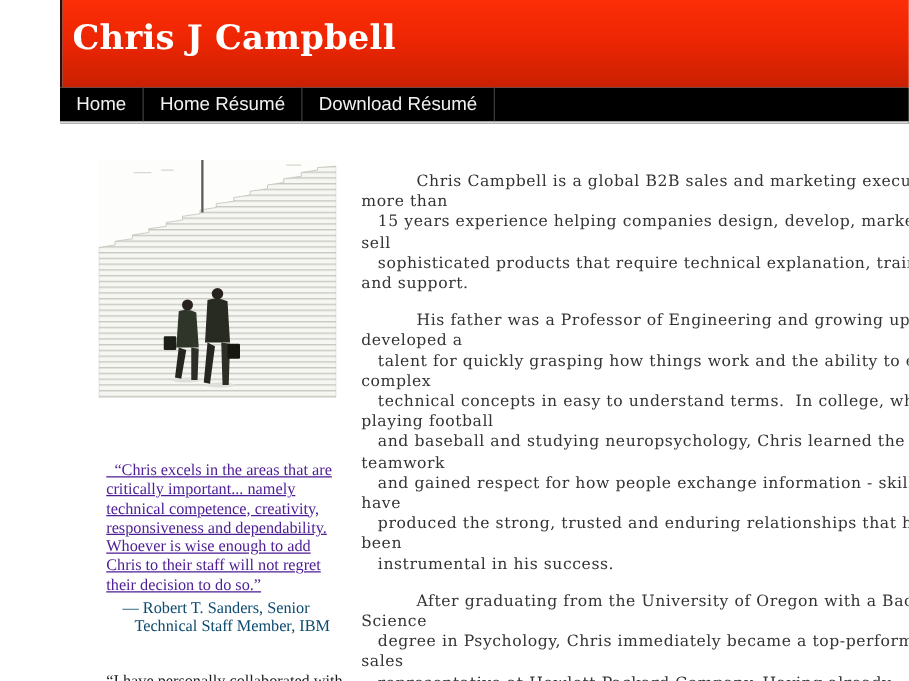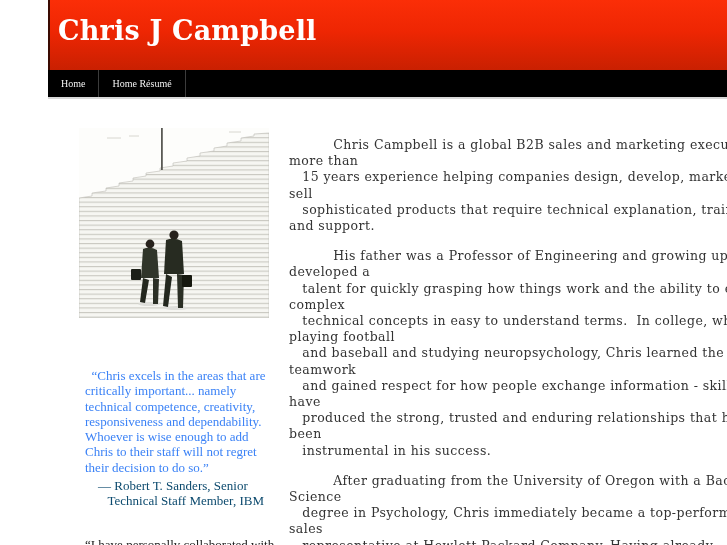--- a/index.html
+++ b/index.html
@@ -34,38 +34,39 @@
     background: #000000;
     border-bottom: 2px solid #d9d9d9;
     display: flex;
     align-items: stretch;
   }
   .nav-item {
     display: flex;
     align-items: center;
     padding: 0 13px;
     color: #f2f2f2;
-    font-family: Liberation Serif, serif;
-    font-size: 10px;
+    font-family: Liberation Sans, sans-serif;
+    font-size: 15px;
     text-decoration: none;
     border-right: 1px solid #3c3c3c;
     cursor: pointer;
     white-space: nowrap;
   }
   
   .content { position: absolute; top: 101px; left: 0; right: 0; bottom: 0; }
   .sidebar { position: absolute; left: 31px; top: 27px; width: 192px; }
   .stairs-photo { display: block; width: 190px; height: 190px; }
   .testimonial { display: block; margin: 50px 0 0 6px; }
   .quote-text {
     font-family: "Liberation Serif", serif;
     font-size: 13px;
     line-height: 15.3px;
-    color: #3b82f6;
+    color: #4c1d95;
     white-space: pre;
+    text-decoration: underline;
   }
   .quote-attribution {
     margin-top: 3px;
     font-family: "Liberation Serif", serif;
     font-size: 13px;
     line-height: 15.3px;
     color: #0c4a6e;
     white-space: pre;
   }
   .next-quote {
@@ -92,20 +93,21 @@
 
 <div class="page">
 
   <header class="site-header">
     <h1 class="site-title">Chris J Campbell</h1>
   </header>
 
   <nav class="main-nav">
     <a class="nav-item">Home</a>
     <a class="nav-item">Home Résumé</a>
+    <a class="nav-item">Download Résumé</a>
   </nav>
 
   <div class="content">
 
     <aside class="sidebar">
 
       <svg class="stairs-photo" viewBox="0 0 190 190" xmlns="http://www.w3.org/2000/svg" aria-hidden="true">
         <defs>
           <pattern id="stairLines" x="0" y="0" width="190" height="4.6" patternUnits="userSpaceOnUse">
             <rect x="0" y="0" width="190" height="4.6" fill="#f6f6f2"></rect>

